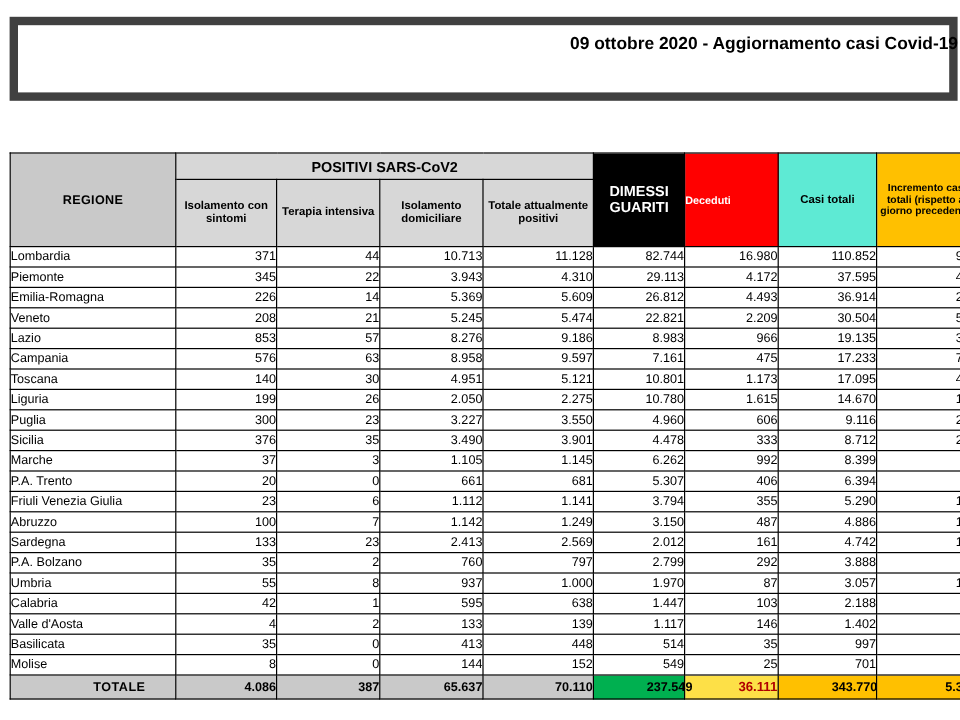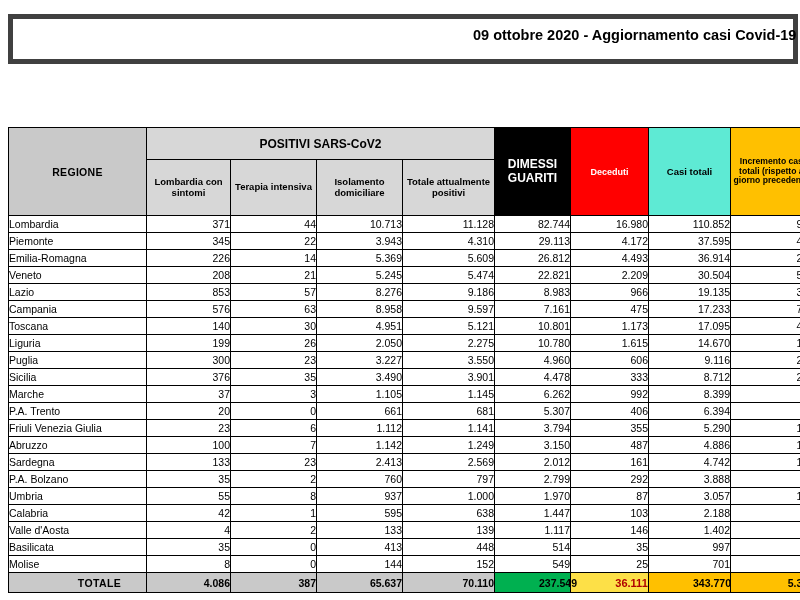--- a/index.html
+++ b/index.html
@@ -17,22 +17,22 @@
     overflow: hidden;
     background: #ffffff;
   }
 
   
   .header-box {
     position: absolute;
     left: 8px;
     top: 14px;
     width: 790px;
-    height: 50px;
-    border: 5px solid #404040;
+    height: 70px;
+    border: 7px solid #404040;
     box-sizing: border-box;
     background: #ffffff;
     padding-left: 24px;
   }
   .header-line {
     position: absolute;
     white-space: nowrap;
     font-weight: bold;
     color: #000;
   }
@@ -85,21 +85,21 @@
     text-align: center;
     vertical-align: middle;
     letter-spacing: .3px;
   }
   .h-pos-group {
     background: #d7d7d7;
     font-weight: bold;
     font-size: 12px;
     text-align: center;
     vertical-align: middle;
-    height: 32px;
+    height: 22px;
   }
   .h-sub {
     background: #d7d7d7;
     font-weight: bold;
     font-size: 9.5px;
     text-align: center;
     vertical-align: middle;
     line-height: 1.15;
     padding: 2px 1px;
     height: 56px;
@@ -111,21 +111,20 @@
     font-size: 12px;
     text-align: center;
     vertical-align: middle;
     line-height: 1.15;
   }
   .h-deced {
     background: #ff0000;
     color: #ffffff;
     font-weight: bold;
     font-size: 9px;
-    text-align: center;
     vertical-align: middle;
   }
   .h-casitot {
     background: #5eead4;
     font-weight: bold;
     font-size: 9.5px;
     text-align: center;
     vertical-align: middle;
   }
   .h-incr {
@@ -224,21 +223,21 @@
       <thead>
         <tr>
           <td class="h-region" rowspan="2">REGIONE</td>
           <td class="h-pos-group" colspan="4">POSITIVI SARS-CoV2</td>
           <td class="h-dimessi" rowspan="2">DIMESSI GUARITI</td>
           <td class="h-deced" rowspan="2">Deceduti</td>
           <td class="h-casitot" rowspan="2">Casi totali</td>
           <td class="h-incr" rowspan="2">Incremento casi totali (rispetto al giorno precedente)</td>
         </tr>
         <tr>
-          <td class="h-sub">Lombardia con sintomi</td>
+          <td class="h-sub">Isolamento con sintomi</td>
           <td class="h-sub">Terapia intensiva</td>
           <td class="h-sub">Isolamento domiciliare</td>
           <td class="h-sub">Totale attualmente positivi</td>
         </tr>
       </thead>
       <tbody id="tbody">
           <tr>
             <td class="reg">Lombardia</td>
             <td class="num">371</td>
             <td class="num">44</td>

